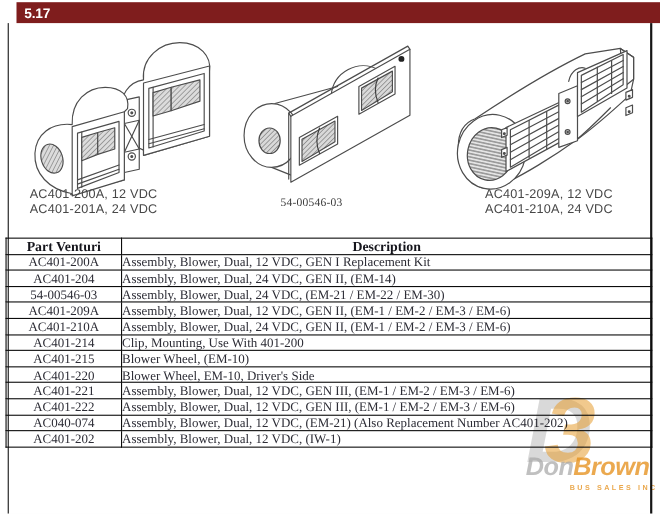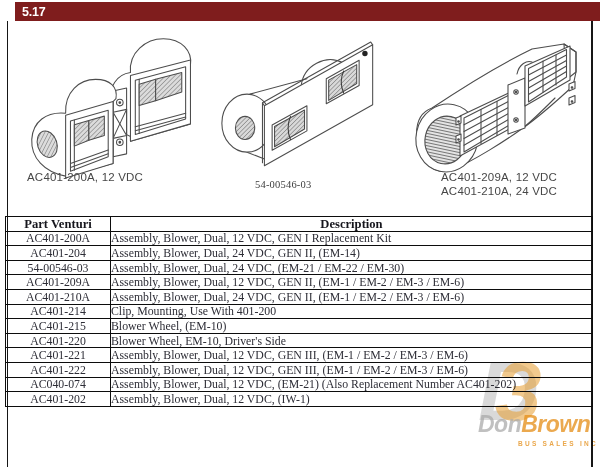--- a/index.html
+++ b/index.html
@@ -90,20 +90,21 @@
         <line x1="61" y1="93" x2="61" y2="145"></line>
 
         <path d="M61,98 L76,93.5 L76,114 L61,120 Z" fill="url(#hA)"></path>
         <path d="M76,93.5 L92,89 L92,109 L76,114 Z" fill="url(#hA)"></path>
         <line x1="57" y1="138" x2="96" y2="124"></line>
         <line x1="57" y1="142" x2="96" y2="128"></line>
       </g>
     </svg>
     <div class="fig-label" style="left:15px; top:141px;">
       <div>AC401-200A, 12 VDC</div>
+      <div>AC401-201A, 24 VDC</div>
     </div>
   </div>
 
   <div class="fig" style="left:215px; top:40px;">
     <svg width="180" height="145" viewBox="0 0 180 150">
       <defs>
         <pattern id="hB" width="3.2" height="3.2" patternUnits="userSpaceOnUse" patternTransform="rotate(45)">
           <rect width="3.2" height="3.2" fill="#d9d9d9"></rect>
           <line x1="0" y1="0" x2="0" y2="3.2" stroke="#565656" stroke-width="0.9"></line>
         </pattern>

